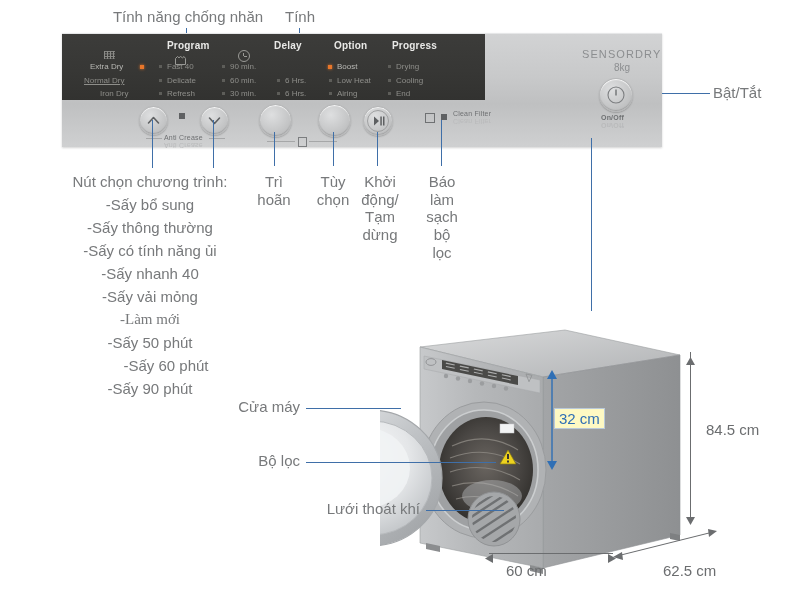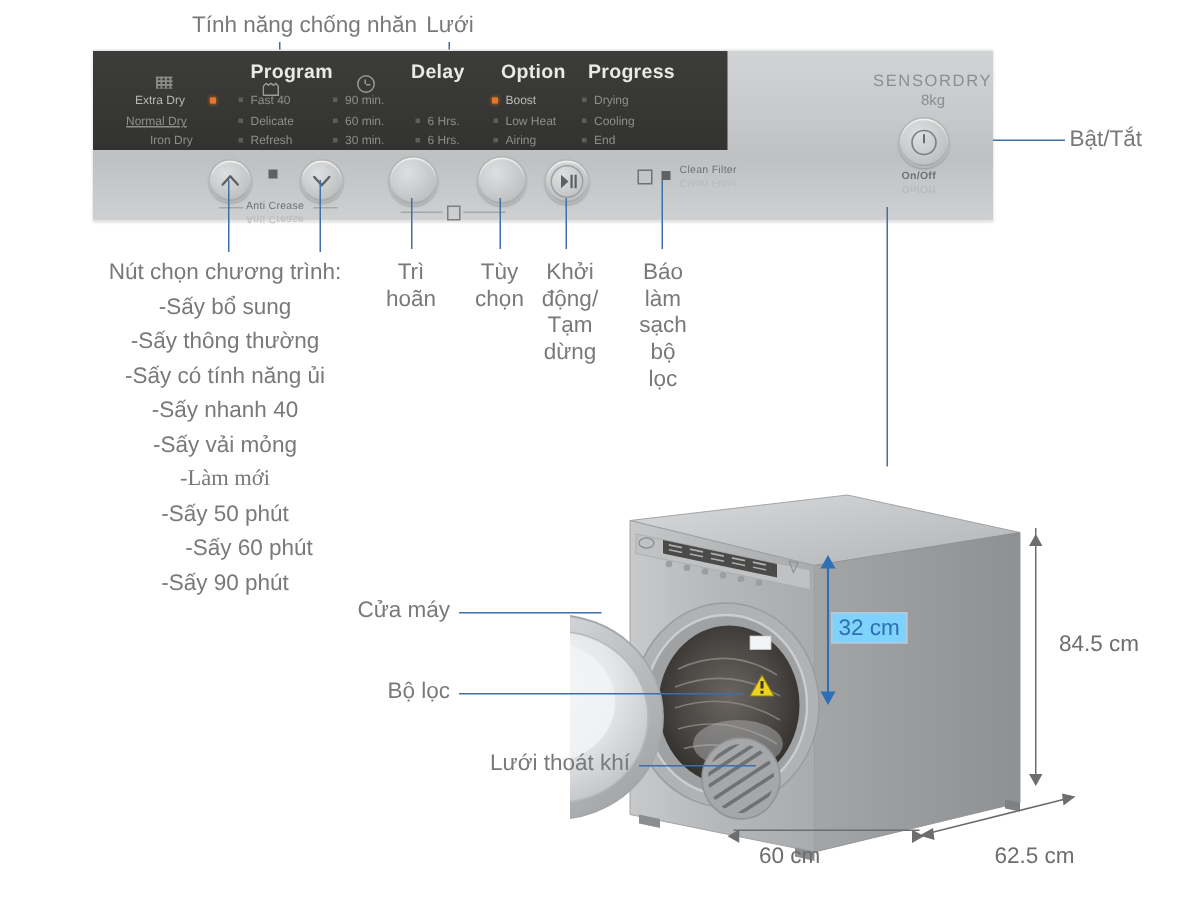--- a/index.html
+++ b/index.html
@@ -26,21 +26,21 @@
   #panel{
     left:62px;top:33px;width:600px;height:113px;
     background:linear-gradient(180deg,#d2d3d4 0%,#c8c9ca 38%,#bfc0c1 62%,#cfd0d1 100%);
     border-top:1px solid #e6e7e8;
     box-shadow:0 1px 2px rgba(0,0,0,.18);
   }
   #display{
     position:absolute;left:0px;top:0px;width:423px;height:66px;
     background:linear-gradient(180deg,#3c3c3a 0%,#373735 55%,#323230 100%);
   }
-  .colhead{position:absolute;color:#e9e9e7;font-size:13px;font-weight:bold;letter-spacing:.2px;}
+  .colhead{position:absolute;color:#e9e9e7;font-size:10px;font-weight:bold;letter-spacing:.2px;}
   .dispitem{position:absolute;color:#b8b8b4;font-size:8px;white-space:nowrap;}
   .dispitem.dim{color:#8e8e8a;}
   .dot{position:absolute;width:4px;height:4px;background:#e8762a;box-shadow:0 0 3px #e8762a;}
   .dotoff{position:absolute;width:3px;height:3px;background:#5d5d59;}
   .gridicon{position:absolute;width:11px;height:8px;
     background:
       linear-gradient(90deg,#9a9a96 1px,transparent 1px) 0 0/3px 100%,
       linear-gradient(180deg,#9a9a96 1px,transparent 1px) 0 0/100% 2.5px;
     opacity:.85;}
   .shirticon{position:absolute;width:11px;height:9px;}
@@ -62,28 +62,28 @@
   .smallicon{position:absolute;}
 
   
   #dryer{position:absolute;left:380px;top:300px;width:420px;height:300px;}
 
   
   .dimline{position:absolute;background:#6b6d6f;}
   .dimline.v{width:1px;}
   .dimline.h{height:1px;}
   .dimtext{position:absolute;color:#6b6d6f;font-size:15px;white-space:nowrap;}
-  .badge32{position:absolute;background:#7dd3fc;color:#2f6fb5;font-size:15px;
+  .badge32{position:absolute;background:#fef9c3;color:#2f6fb5;font-size:15px;
     padding:1px 4px;border:1px solid #b9c9da;}
 </style>
 </head>
 <body>
 
-<div class="anno c" style="left:88px;top:8px;width:230px;">Tính năng chống nhăn</div>
-<div class="anno c" style="left:255px;top:8px;width:90px;">Lưới</div>
+<div class="anno c" style="left:73px;top:8px;width:230px;">Tính năng chống nhăn</div>
+<div class="anno c" style="left:255px;top:8px;width:90px;">Tính</div>
 <div class="lead v" style="left:186px;top:28px;height:92px;"></div>
 <div class="lead v" style="left:299px;top:28px;height:106px;"></div>
 
 <div id="panel" class="abs">
 
   <div id="display">
 
     <div class="colhead" style="left:105px;top:6px;">Program</div>
     <div class="colhead" style="left:212px;top:6px;">Delay</div>
     <div class="colhead" style="left:272px;top:6px;">Option</div>

